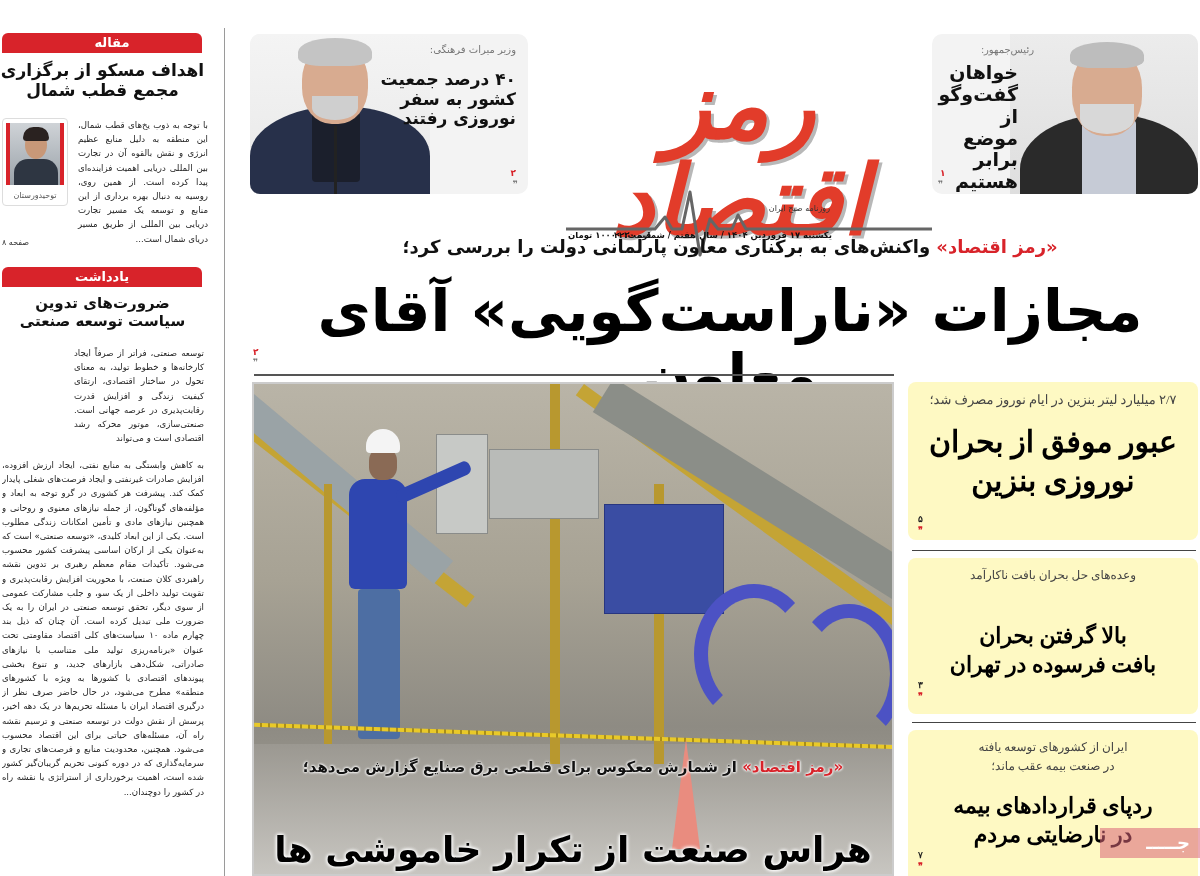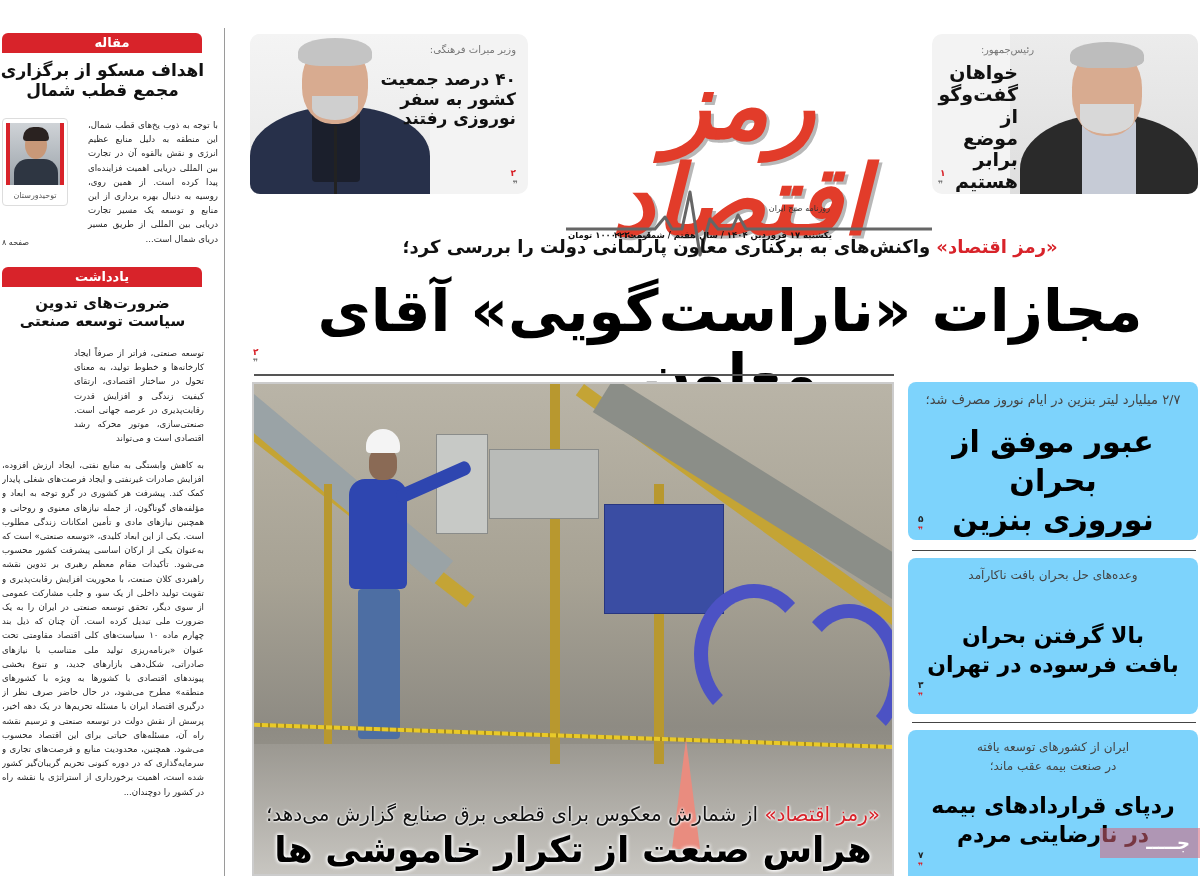--- a/index.html
+++ b/index.html
@@ -89,32 +89,32 @@
   .ph-worker-body { position: absolute; left: 95px; top: 95px; width: 58px; height: 110px; background: #2e46b0; border-radius: 16px 16px 6px 6px; }
   .ph-worker-legs { position: absolute; left: 104px; top: 205px; width: 42px; height: 150px; background: #4d6ea3; border-radius: 4px; }
   .ph-helmet { position: absolute; left: 112px; top: 45px; width: 34px; height: 24px; background: #f4f4f4; border-radius: 17px 17px 4px 4px; }
   .ph-head { position: absolute; left: 115px; top: 64px; width: 28px; height: 32px; background: #8a6a55; border-radius: 40%; }
   .ph-arm { position: absolute; left: 140px; top: 108px; width: 80px; height: 14px; background: #2e46b0; transform: rotate(-24deg); transform-origin: 0 0; border-radius: 6px; }
   .ph-floor { position: absolute; left: 0; top: 360px; width: 100%; height: 134px; background: linear-gradient(#9b9891, #c9c7c2); }
   .ph-chain { position: absolute; left: 0; top: 350px; width: 642px; height: 4px; background: repeating-linear-gradient(90deg, #e9c928 0 6px, #a88d1a 6px 8px); transform: rotate(2deg); }
   .ph-cone { position: absolute; left: 418px; top: 355px; width: 0; height: 0; border-left: 14px solid transparent; border-right: 14px solid transparent; border-bottom: 110px solid #e98c7f; }
 
   .photo-kicker {
-    position: absolute; left: 252px; top: 802px; width: 642px; text-align: center; font-size: 20px; font-weight: normal;
+    position: absolute; left: 252px; top: 758px; width: 642px; text-align: center; font-size: 15px; font-weight: bold;
     color: #111; text-shadow: 0 0 3px #fff, 0 0 3px #fff, 0 0 2px #fff;
   }
   .photo-kicker .brand { color: #d8232a; }
   .photo-headline {
     position: absolute; left: 252px; top: 828px; width: 642px; text-align: center; font-size: 36px; font-weight: bold;
     color: #000; text-shadow: 0 0 4px #fff, 0 0 4px #fff, 0 0 3px #fff; line-height: 1.2;
   }
 
   
   .story-box {
-    position: absolute; left: 908px; width: 290px; background: #7dd3fc; border-radius: 8px;
+    position: absolute; left: 908px; width: 290px; background: #fef9c3; border-radius: 8px; font-family: Liberation Serif, serif;
   }
   .story-kicker { position: absolute; left: 0; width: 290px; text-align: center; font-size: 12px; color: #444; line-height: 1.6; }
   .story-headline { position: absolute; left: 0; width: 290px; text-align: center; font-size: 27px; font-weight: bold; color: #000; line-height: 1.3; }
   .story-pnum { position: absolute; left: 10px; font-size: 9px; color: #222; font-weight: bold; }
   .story-quote { position: absolute; left: 10px; font-size: 9px; color: #d8232a; font-weight: bold; }
   .story-rule { position: absolute; left: 912px; width: 284px; height: 1px; background: #444; }
 
   .watermark {
     position: absolute; left: 1100px; top: 828px; width: 100px; height: 30px; background: rgba(216,100,120,0.55);
     color: #fff; font-weight: bold; font-size: 18px; text-align: right; padding-right: 10px; line-height: 30px;
@@ -131,21 +131,21 @@
     <div>مجمع قطب شمال</div>
   </div>
   <div class="author-box" style="top:118px;">
     <div class="author-photo">
       <div class="body"></div>
         <div class="head"></div>
         <div class="hair"></div>
     </div>
     <div class="author-name">توحیدورستان</div>
   </div>
-  <div class="col-body" style="left:88px; top:118px; width:130px;">با توجه به ذوب یخ‌های قطب شمال، این منطقه به دلیل منابع عظیم انرژی و نقش بالقوه آن در تجارت بین المللی دریایی اهمیت فزاینده‌ای پیدا کرده است. از همین روی، روسیه به دنبال بهره برداری از این منابع و توسعه یک مسیر تجارت دریایی بین المللی از طریق مسیر دریای شمال است...</div>
+  <div class="col-body" style="left:78px; top:118px; width:130px;">با توجه به ذوب یخ‌های قطب شمال، این منطقه به دلیل منابع عظیم انرژی و نقش بالقوه آن در تجارت بین المللی دریایی اهمیت فزاینده‌ای پیدا کرده است. از همین روی، روسیه به دنبال بهره برداری از این منابع و توسعه یک مسیر تجارت دریایی بین المللی از طریق مسیر دریای شمال است...</div>
   <div class="page-ref" style="top:238px;">صفحه ۸</div>
 
   <div class="section-tab" style="top:267px;">یادداشت</div>
   <div class="col-title" style="top:294px; font-size:15px;">
     <div>ضرورت‌های تدوین</div>
     <div>سیاست توسعه صنعتی</div>
   </div>
   <div class="col-body" style="left:74px; top:346px; width:130px;">توسعه صنعتی، فراتر از صرفاً ایجاد کارخانه‌ها و خطوط تولید، به معنای تحول در ساختار اقتصادی، ارتقای کیفیت زندگی و افزایش قدرت رقابت‌پذیری در عرصه جهانی است. صنعتی‌سازی، موتور محرکه رشد اقتصادی است و می‌تواند</div>
   <div class="col-body" style="left:2px; top:458px; width:202px; height:418px; overflow:hidden;">به کاهش وابستگی به منابع نفتی، ایجاد ارزش افزوده، افزایش صادرات غیرنفتی و ایجاد فرصت‌های شغلی پایدار کمک کند. پیشرفت هر کشوری در گرو توجه به ابعاد و مؤلفه‌های گوناگون، از جمله نیازهای معنوی و روحانی و همچنین نیازهای مادی و تأمین امکانات زندگی مطلوب است. یکی از این ابعاد کلیدی، «توسعه صنعتی» است که به‌عنوان یکی از ارکان اساسی پیشرفت کشور محسوب می‌شود. تأکیدات مقام معظم رهبری بر تدوین نقشه راهبردی کلان صنعت، با محوریت افزایش رقابت‌پذیری و تقویت تولید داخلی از یک سو، و جلب مشارکت عمومی از سوی دیگر، تحقق توسعه صنعتی در ایران را به یک ضرورت ملی تبدیل کرده است. آن چنان که ذیل بند چهارم ماده ۱۰ سیاست‌های کلی اقتصاد مقاومتی تحت عنوان «برنامه‌ریزی تولید ملی متناسب با نیازهای صادراتی، شکل‌دهی بازارهای جدید، و تنوع بخشی پیوندهای اقتصادی با کشورها به ویژه با کشورهای منطقه» مطرح می‌شود، در حال حاضر صرف نظر از درگیری اقتصاد ایران با مسئله تحریم‌ها در یک دهه اخیر، پرسش از نقش دولت در توسعه صنعتی و ترسیم نقشه راه آن، مسئله‌های حیاتی برای این اقتصاد محسوب می‌شود. همچنین، محدودیت منابع و فرصت‌های تجاری و سرمایه‌گذاری که در دوره کنونی تحریم گریبان‌گیر کشور شده است، اهمیت برخورداری از استراتژی یا نقشه راه در کشور را دوچندان...</div>
 </div>

